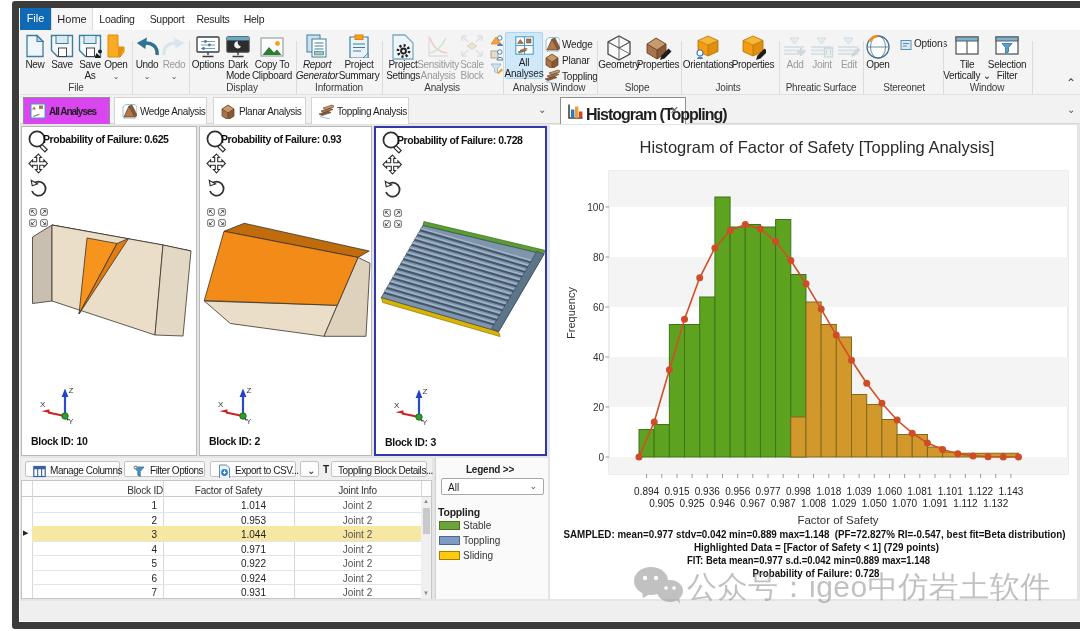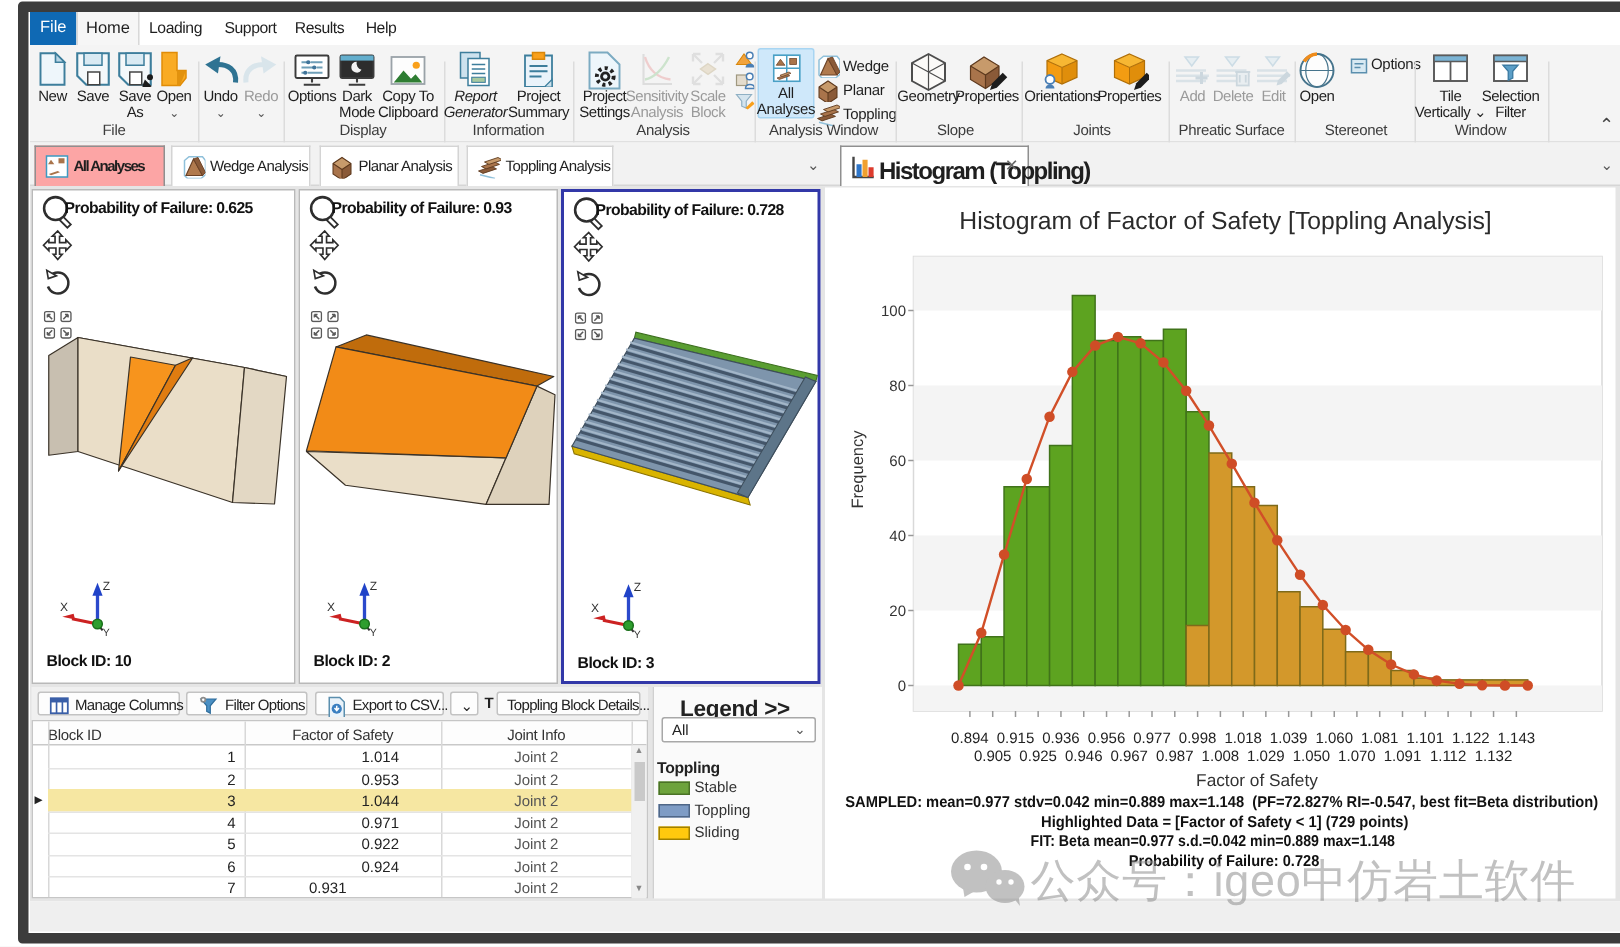--- a/index.html
+++ b/index.html
@@ -194,21 +194,21 @@
         <path d="M8 4h9l-4.5 6z" fill="#d7e7f0" stroke="#9cc0d4" stroke-width="1"></path>
         <path d="M19 14v8M15 18h8" stroke="#9cb6c4" stroke-width="2"></path>
       </svg></div>
     <div style="position:absolute;left:731px;top:52px;white-space:nowrap;width:90px;text-align:center;font-size:10px;letter-spacing:-.3px;line-height:10.5px;color:#1f1f1f;color:#9a9a9a;">Add</div>
     <div style="position:absolute;left:790px;top:26px;width:26px;height:28px;opacity:.45;"><svg width="26" height="24" viewBox="0 0 26 24" style="">
         <path d="M2 13h20M2 16.5h22M2 20h20" stroke="#b9cdd9" stroke-width="1.8"></path>
         <path d="M8 4h9l-4.5 6z" fill="#d7e7f0" stroke="#9cc0d4" stroke-width="1"></path>
         <rect x="15.5" y="14" width="8" height="9" fill="#dde8ee" stroke="#9cb6c4" stroke-width="1.2"></rect>
         <path d="M14.5 14h10M17.5 16v5M21.5 16v5" stroke="#9cb6c4" stroke-width="1.2"></path>
       </svg></div>
-    <div style="position:absolute;left:758px;top:52px;white-space:nowrap;width:90px;text-align:center;font-size:10px;letter-spacing:-.3px;line-height:10.5px;color:#1f1f1f;color:#9a9a9a;">Delete</div>
+    <div style="position:absolute;left:758px;top:52px;white-space:nowrap;width:90px;text-align:center;font-size:10px;letter-spacing:-.3px;line-height:10.5px;color:#1f1f1f;color:#9a9a9a;">Joint</div>
     <div style="position:absolute;left:817px;top:26px;width:26px;height:28px;opacity:.45;"><svg width="26" height="24" viewBox="0 0 26 24" style="">
         <path d="M2 13h20M2 16.5h22M2 20h20" stroke="#b9cdd9" stroke-width="1.8"></path>
         <path d="M8 4h9l-4.5 6z" fill="#d7e7f0" stroke="#9cc0d4" stroke-width="1"></path>
         <path d="M15 23l1-3.5 6-6 2.5 2.5-6 6z" fill="#9cb6c4"></path>
       </svg></div>
     <div style="position:absolute;left:785px;top:52px;white-space:nowrap;width:90px;text-align:center;font-size:10px;letter-spacing:-.3px;line-height:10.5px;color:#1f1f1f;color:#9a9a9a;">Edit</div>
     <div class="sep" style="left:844px"></div>
     <div class="glbl" style="left:742px;top:74px;width:120px">Phreatic Surface</div>
     <div style="position:absolute;left:846px;top:26px;width:26px;height:28px;"><svg width="26" height="26" viewBox="0 0 26 26" style="">
         <circle cx="13" cy="13" r="11" fill="#fdfdfd" stroke="#46748c" stroke-width="1.3"></circle>
@@ -232,21 +232,21 @@
     <div style="position:absolute;left:976px;top:28px;width:24px;height:28px;"><svg width="24" height="20" viewBox="0 0 24 20" style="">
         <rect x="1" y="1" width="22" height="17" fill="#fff" stroke="#5a5a5a" stroke-width="1.3"></rect>
         <rect x="1" y="1" width="22" height="4" fill="#7ab3d4" stroke="#5a5a5a" stroke-width="1"></rect>
         <path d="M7 7.5h10l-3.5 4v4.5l-3 1.5v-6z" fill="#5b9ec7" stroke="#3c7ba3" stroke-width=".9"></path>
       </svg></div>
     <div style="position:absolute;left:943px;top:52px;white-space:nowrap;width:90px;text-align:center;font-size:10px;letter-spacing:-.3px;line-height:10.5px;color:#1f1f1f;">Selection<br>Filter</div>
     <div class="sep" style="left:1013px"></div>
     <div class="glbl" style="left:908px;top:74px;width:120px">Window</div>
     <div style="position:absolute;left:1047px;top:68px;white-space:nowrap;font-size:12px;color:#444">⌃</div>
     <div style="position:absolute;left:1px;top:87px;width:1062px;height:29px;background:#f2f2f2;border-bottom:1px solid #d6d6d6"></div>
-    <div style="position:absolute;left:4px;top:89px;width:87px;height:28px;background:#fca5a5;border:1px solid #8f8f8f;border-bottom:none">
+    <div style="position:absolute;left:4px;top:89px;width:87px;height:28px;background:#d946ef;border:1px solid #8f8f8f;border-bottom:none">
       <div style="position:absolute;left:6px;top:5px"><svg width="16" height="16" viewBox="0 0 16 16" style="">
           <rect x="1" y="1" width="14" height="14" fill="#fff" stroke="#3d9ac2"></rect>
           <path d="M2 6.5l2-3 2.2 3z" fill="#a9744b"></path>
           <rect x="9" y="2.5" width="4" height="3.4" fill="#a9744b"></rect>
           <path d="M2.5 13l6-2 1.5.8-6 2z" fill="#a9744b"></path>
         </svg></div>
       <div style="position:absolute;left:25px;top:8px;font-size:10px;font-weight:bold;letter-spacing:-1px;color:#1f1f1f;white-space:nowrap">All Analyses</div>
     </div>
     <div style="position:absolute;left:95px;top:89px;width:93px;height:28px;background:#fff;border:1px solid #d4d4d4;border-bottom:none">
       <div style="position:absolute;left:6px;top:5px"><svg width="16" height="16" viewBox="0 0 16 16" style="">
@@ -625,21 +625,21 @@
     </div>
     <div style="position:absolute;left:281px;top:453px;width:19px;height:16px;background:#fdfdfd;border:1px solid #c3c3c3;border-radius:2px">
       <div style="position:absolute;left:6px;top:2.5px;font-size:10px;letter-spacing:-.45px;color:#222;white-space:nowrap">⌄</div>
     </div>
     <div style="position:absolute;left:304px;top:456px;white-space:nowrap;font-size:10px;color:#222"><b>T</b></div>
     <div style="position:absolute;left:312px;top:453px;width:96px;height:16px;background:#fdfdfd;border:1px solid #c3c3c3;border-radius:2px">
       <div style="position:absolute;left:6px;top:2.5px;font-size:10px;letter-spacing:-.45px;color:#222;white-space:nowrap">Toppling Block Details...</div>
     </div>
     <div style="position:absolute;left:2px;top:472px;width:411px;height:119px;background:#fff;border:1px solid #c6c6c6"></div>
     <div style="position:absolute;left:3px;top:473px;width:409px;height:16px;background:#fdfdfd;border-bottom:1px solid #c9c9c9"></div>
-    <div style="position:absolute;left:13px;top:477px;white-space:nowrap;width:131px;text-align:left;font-size:10px;letter-spacing:-.2px;color:#333">Block ID</div>
+    <div style="position:absolute;left:13px;top:477px;white-space:nowrap;width:131px;text-align:right;font-size:10px;letter-spacing:-.2px;color:#333">Block ID</div>
     <div style="position:absolute;left:144px;top:477px;white-space:nowrap;width:131px;text-align:center;font-size:10px;letter-spacing:-.2px;color:#333">Factor of Safety</div>
     <div style="position:absolute;left:275px;top:477px;white-space:nowrap;width:127px;text-align:center;font-size:10px;letter-spacing:-.2px;color:#333">Joint Info</div>
     <div style="position:absolute;left:13px;top:473px;width:1px;height:117px;background:#d8d8d8"></div>
     <div style="position:absolute;left:144px;top:473px;width:1px;height:117px;background:#d8d8d8"></div>
     <div style="position:absolute;left:275px;top:473px;width:1px;height:117px;background:#d8d8d8"></div>
     <div style="position:absolute;left:402px;top:473px;width:1px;height:117px;background:#d8d8d8"></div>
     <div style="position:absolute;left:52px;top:492.0px;white-space:nowrap;width:86px;text-align:right;font-size:10px;color:#222">1</div>
     <div style="position:absolute;left:152px;top:492.0px;white-space:nowrap;width:95px;text-align:right;font-size:10px;color:#222">1.014</div>
     <div style="position:absolute;left:275px;top:492.0px;white-space:nowrap;width:127px;text-align:center;font-size:10px;color:#555">Joint 2</div>
     <div style="position:absolute;left:13px;top:503.5px;width:389px;height:1px;background:#e4e4e4"></div>
@@ -659,29 +659,29 @@
     <div style="position:absolute;left:13px;top:547.0px;width:389px;height:1px;background:#e4e4e4"></div>
     <div style="position:absolute;left:52px;top:550.0px;white-space:nowrap;width:86px;text-align:right;font-size:10px;color:#222">5</div>
     <div style="position:absolute;left:152px;top:550.0px;white-space:nowrap;width:95px;text-align:right;font-size:10px;color:#222">0.922</div>
     <div style="position:absolute;left:275px;top:550.0px;white-space:nowrap;width:127px;text-align:center;font-size:10px;color:#555">Joint 2</div>
     <div style="position:absolute;left:13px;top:561.5px;width:389px;height:1px;background:#e4e4e4"></div>
     <div style="position:absolute;left:52px;top:564.5px;white-space:nowrap;width:86px;text-align:right;font-size:10px;color:#222">6</div>
     <div style="position:absolute;left:152px;top:564.5px;white-space:nowrap;width:95px;text-align:right;font-size:10px;color:#222">0.924</div>
     <div style="position:absolute;left:275px;top:564.5px;white-space:nowrap;width:127px;text-align:center;font-size:10px;color:#555">Joint 2</div>
     <div style="position:absolute;left:13px;top:576.0px;width:389px;height:1px;background:#e4e4e4"></div>
     <div style="position:absolute;left:52px;top:579.0px;white-space:nowrap;width:86px;text-align:right;font-size:10px;color:#222">7</div>
-    <div style="position:absolute;left:152px;top:579.0px;white-space:nowrap;width:95px;text-align:center;font-size:10px;color:#222">0.931</div>
+    <div style="position:absolute;left:152px;top:579.0px;white-space:nowrap;width:95px;text-align:right;font-size:10px;color:#222">0.931</div>
     <div style="position:absolute;left:275px;top:579.0px;white-space:nowrap;width:127px;text-align:center;font-size:10px;color:#555">Joint 2</div>
     <div style="position:absolute;left:13px;top:590.5px;width:389px;height:1px;background:#e4e4e4"></div>
     <div style="position:absolute;left:402px;top:489px;width:10px;height:102px;background:#f0f0f0"></div>
     <div style="position:absolute;left:404px;top:490px;white-space:nowrap;font-size:6px;color:#888">▲</div>
     <div style="position:absolute;left:404px;top:500px;width:7px;height:26px;background:#c9c9c9"></div>
     <div style="position:absolute;left:404px;top:582px;white-space:nowrap;font-size:6px;color:#888">▼</div>
     <div style="position:absolute;left:416px;top:450px;width:113px;height:141px;background:#fafafa;border-left:1px solid #d0d0d0"></div>
-    <div style="position:absolute;left:416px;top:456px;white-space:nowrap;width:110px;text-align:center;font-size:15px;letter-spacing:-.2px;color:#222"><b>Legend &gt;&gt;</b></div>
+    <div style="position:absolute;left:416px;top:456px;white-space:nowrap;width:110px;text-align:center;font-size:10px;letter-spacing:-.2px;color:#222"><b>Legend &gt;&gt;</b></div>
     <div style="position:absolute;left:422px;top:470px;width:103px;height:17px;background:#fff;border:1px solid #a8a8a8;border-radius:2px">
       <div style="position:absolute;left:6px;top:2.5px;font-size:10px;color:#222">All</div>
       <div style="position:absolute;right:6px;top:2px;font-size:9px;color:#555">⌄</div>
     </div>
     <div style="position:absolute;left:419px;top:498px;white-space:nowrap;font-size:10.5px;letter-spacing:-.2px;color:#222"><b>Toppling</b></div>
     <div style="position:absolute;left:420px;top:513px;width:21px;height:9px;background:#6da33c;border:1px solid #4a7226"></div>
     <div style="position:absolute;left:444px;top:512px;white-space:nowrap;font-size:10px;color:#333">Stable</div>
     <div style="position:absolute;left:420px;top:528px;width:21px;height:9px;background:#7e9cc5;border:1px solid #4f6787"></div>
     <div style="position:absolute;left:444px;top:527px;white-space:nowrap;font-size:10px;color:#333">Toppling</div>
     <div style="position:absolute;left:420px;top:543px;width:21px;height:9px;background:#ffc90e;border:1px solid #a08000"></div>

